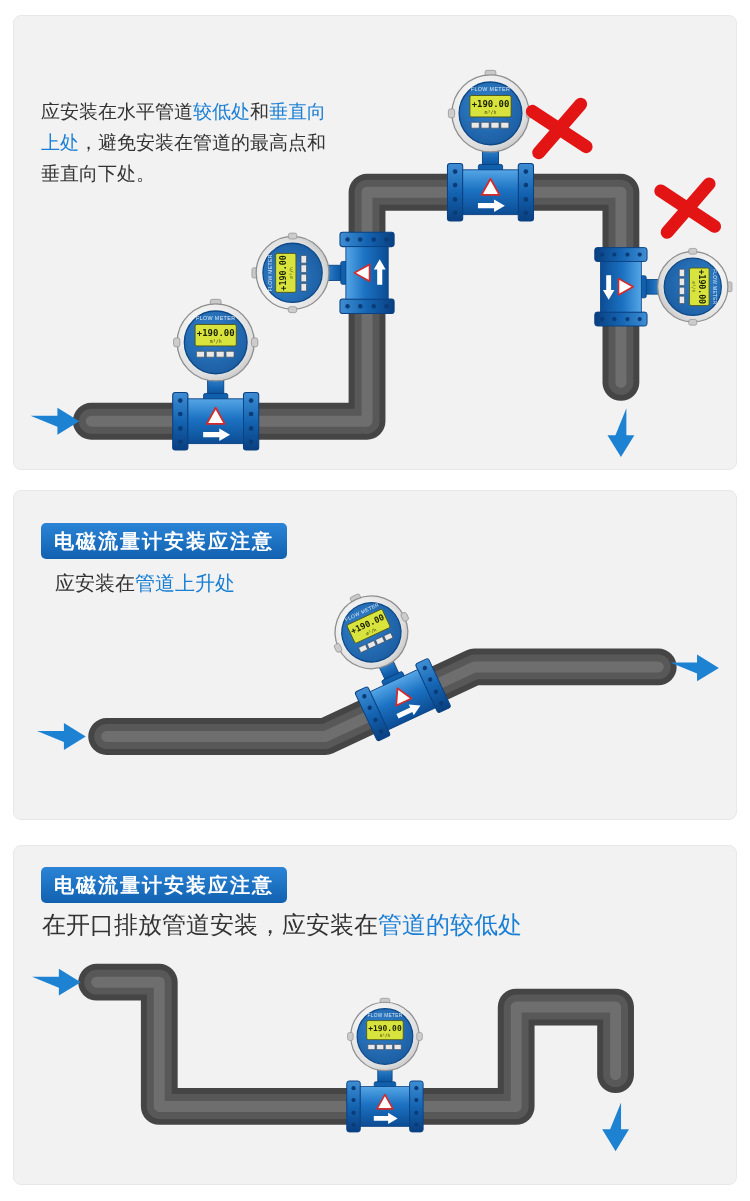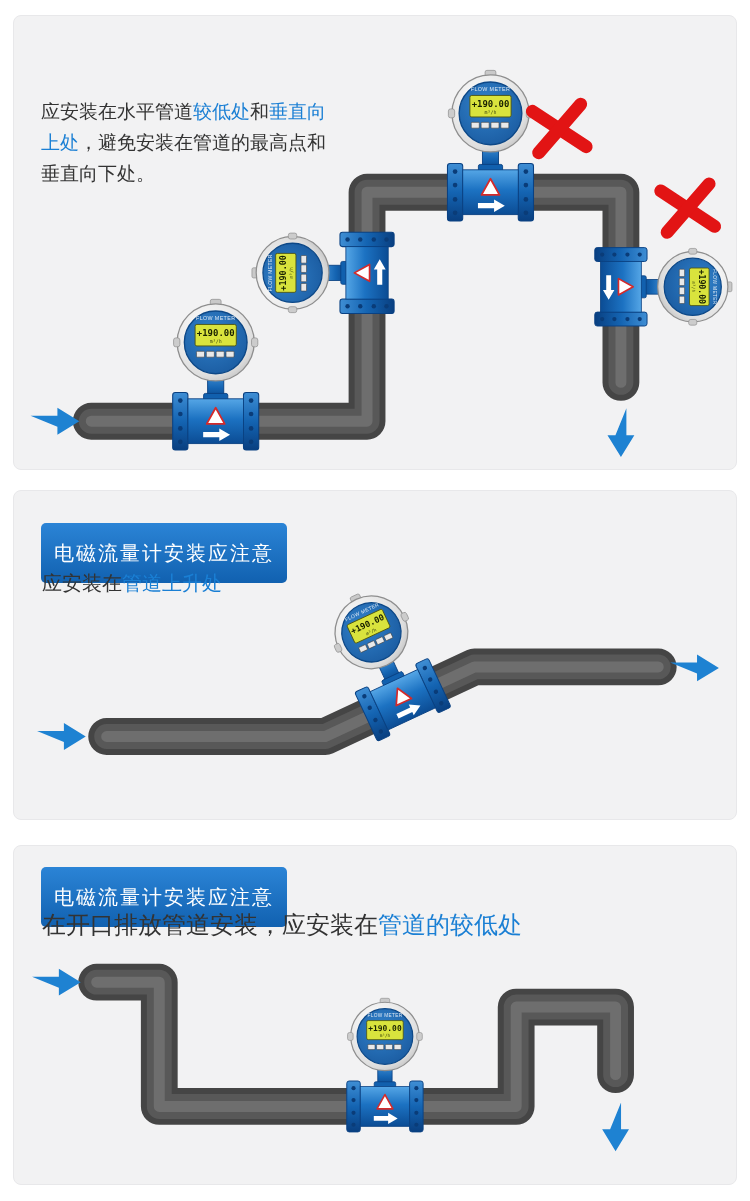--- a/index.html
+++ b/index.html
@@ -5,24 +5,24 @@
   html,body { margin:0; padding:0; }
   body { width:750px; background:#ffffff; font-family:"Liberation Sans","DejaVu Sans",sans-serif; }
   .page { width:750px; padding:15px 13px 16px 13px; box-sizing:border-box; }
   .panel { position:relative; background:#f2f2f3; border:1px solid #e8e8ea; border-radius:8px; overflow:hidden; box-sizing:border-box; }
   .panel-1 { height:455px; margin-bottom:20px; }
   .panel-2 { height:330px; margin-bottom:25px; }
   .panel-3 { height:340px; }
   .diagram { position:absolute; left:0; top:0; width:100%; height:100%; display:block; }
   .desc { position:absolute; z-index:2; color:#333333; margin:0; }
   .desc-1 { left:27px; top:80px; width:293px; font-size:19px; line-height:31px; }
-  .desc-2 { left:28px; top:79px; font-size:20px; }
+  .desc-2 { left:41px; top:79px; font-size:20px; }
   .desc-3 { left:28px; top:63px; font-size:24px; }
   .hl { color:#1a7fd4; }
-  .badge { position:absolute; left:27px; z-index:2; background:linear-gradient(180deg,#2b84d6,#1161b0); color:#ffffff; font-size:20px; font-weight:400; letter-spacing:2px; padding:12px 13px; height:36px; line-height:36px; border-radius:5px; }
+  .badge { position:absolute; left:27px; z-index:2; background:linear-gradient(180deg,#2b84d6,#1161b0); color:#ffffff; font-size:20px; font-weight:700; letter-spacing:2px; padding:0 13px; height:36px; line-height:36px; border-radius:5px; }
   .badge-2 { top:32px; }
   .badge-3 { top:21px; }
   .pipe-base { stroke:#454545; stroke-width:37; fill:none; stroke-linecap:round; stroke-linejoin:round; }
   .pipe-mid  { stroke:#585858; stroke-width:25; fill:none; stroke-linecap:round; stroke-linejoin:round; }
   .pipe-hi   { stroke:#6e6e6e; stroke-width:11; fill:none; stroke-linecap:round; stroke-linejoin:round; }
   .t-brand { font-size:6px; fill:#dce8f4; text-anchor:middle; font-family:"Liberation Sans",sans-serif; letter-spacing:0.4px; }
   .t-lcd { font-size:10px; font-weight:700; fill:#1a2202; text-anchor:middle; font-family:"DejaVu Sans Mono",monospace; }
   .t-unit { font-size:5.5px; fill:#39420e; text-anchor:middle; font-family:"DejaVu Sans Mono",monospace; }
   .btn { fill:#e9e9e9; stroke:#3f3f3f; stroke-width:0.7; }
 </style>

